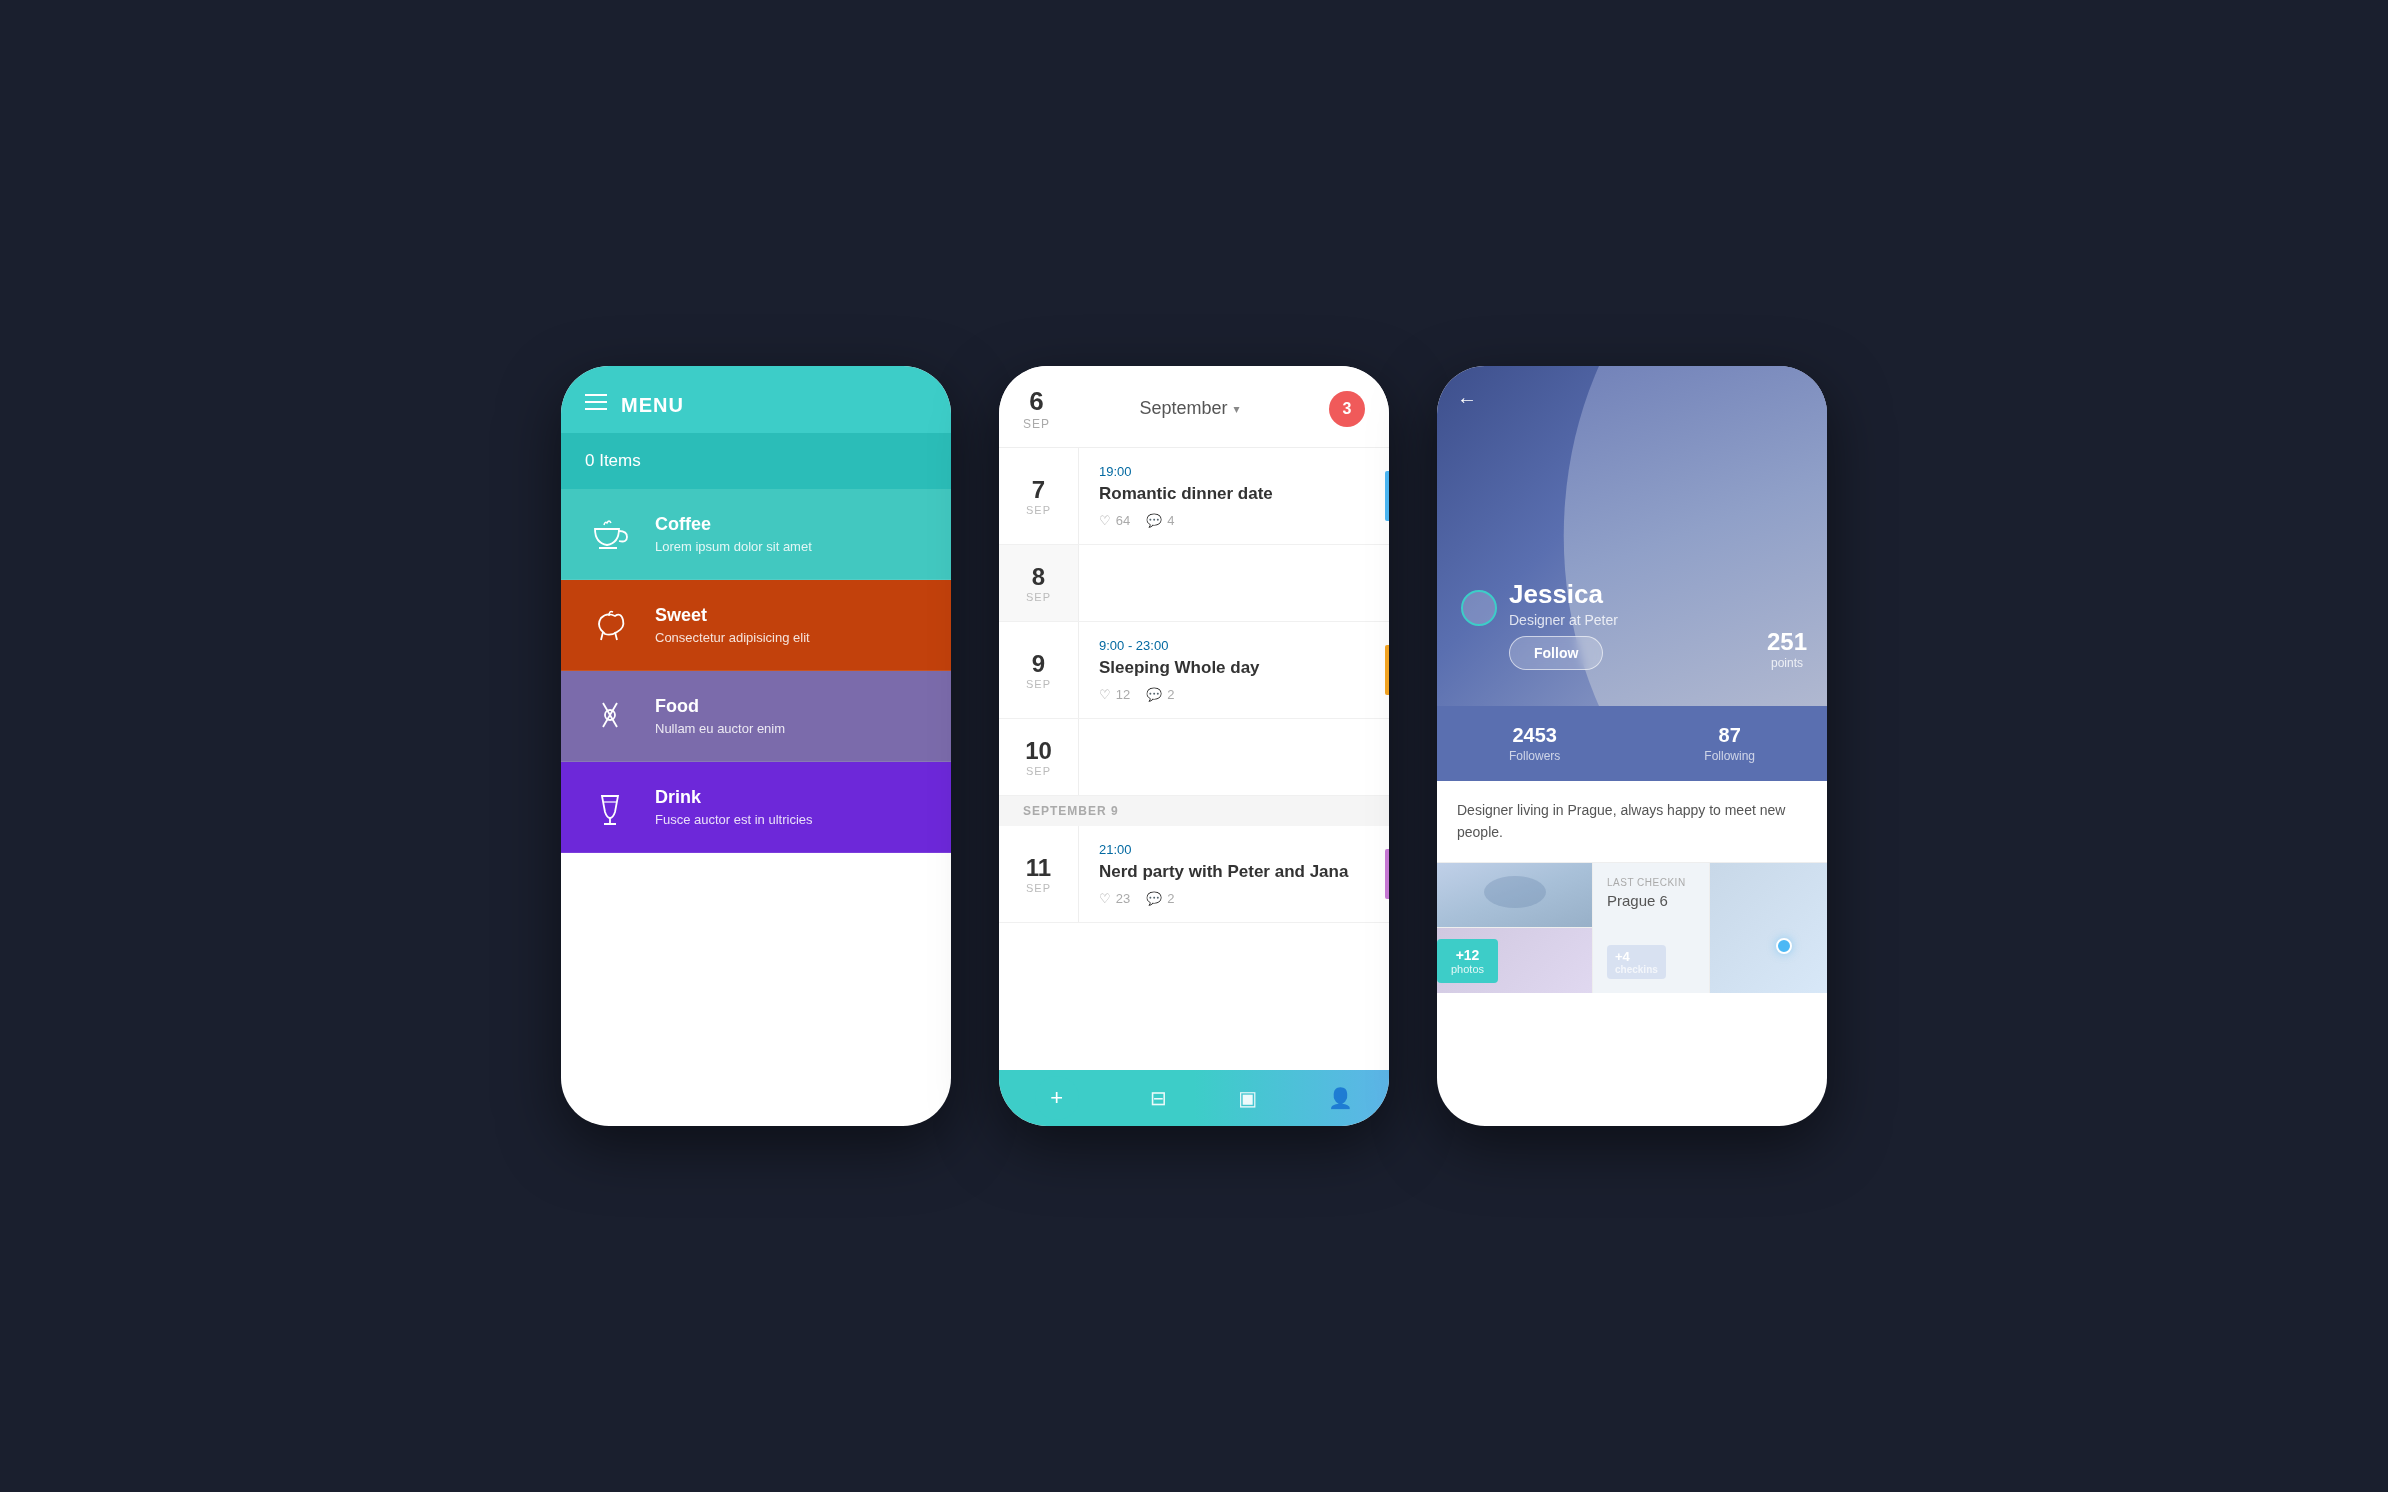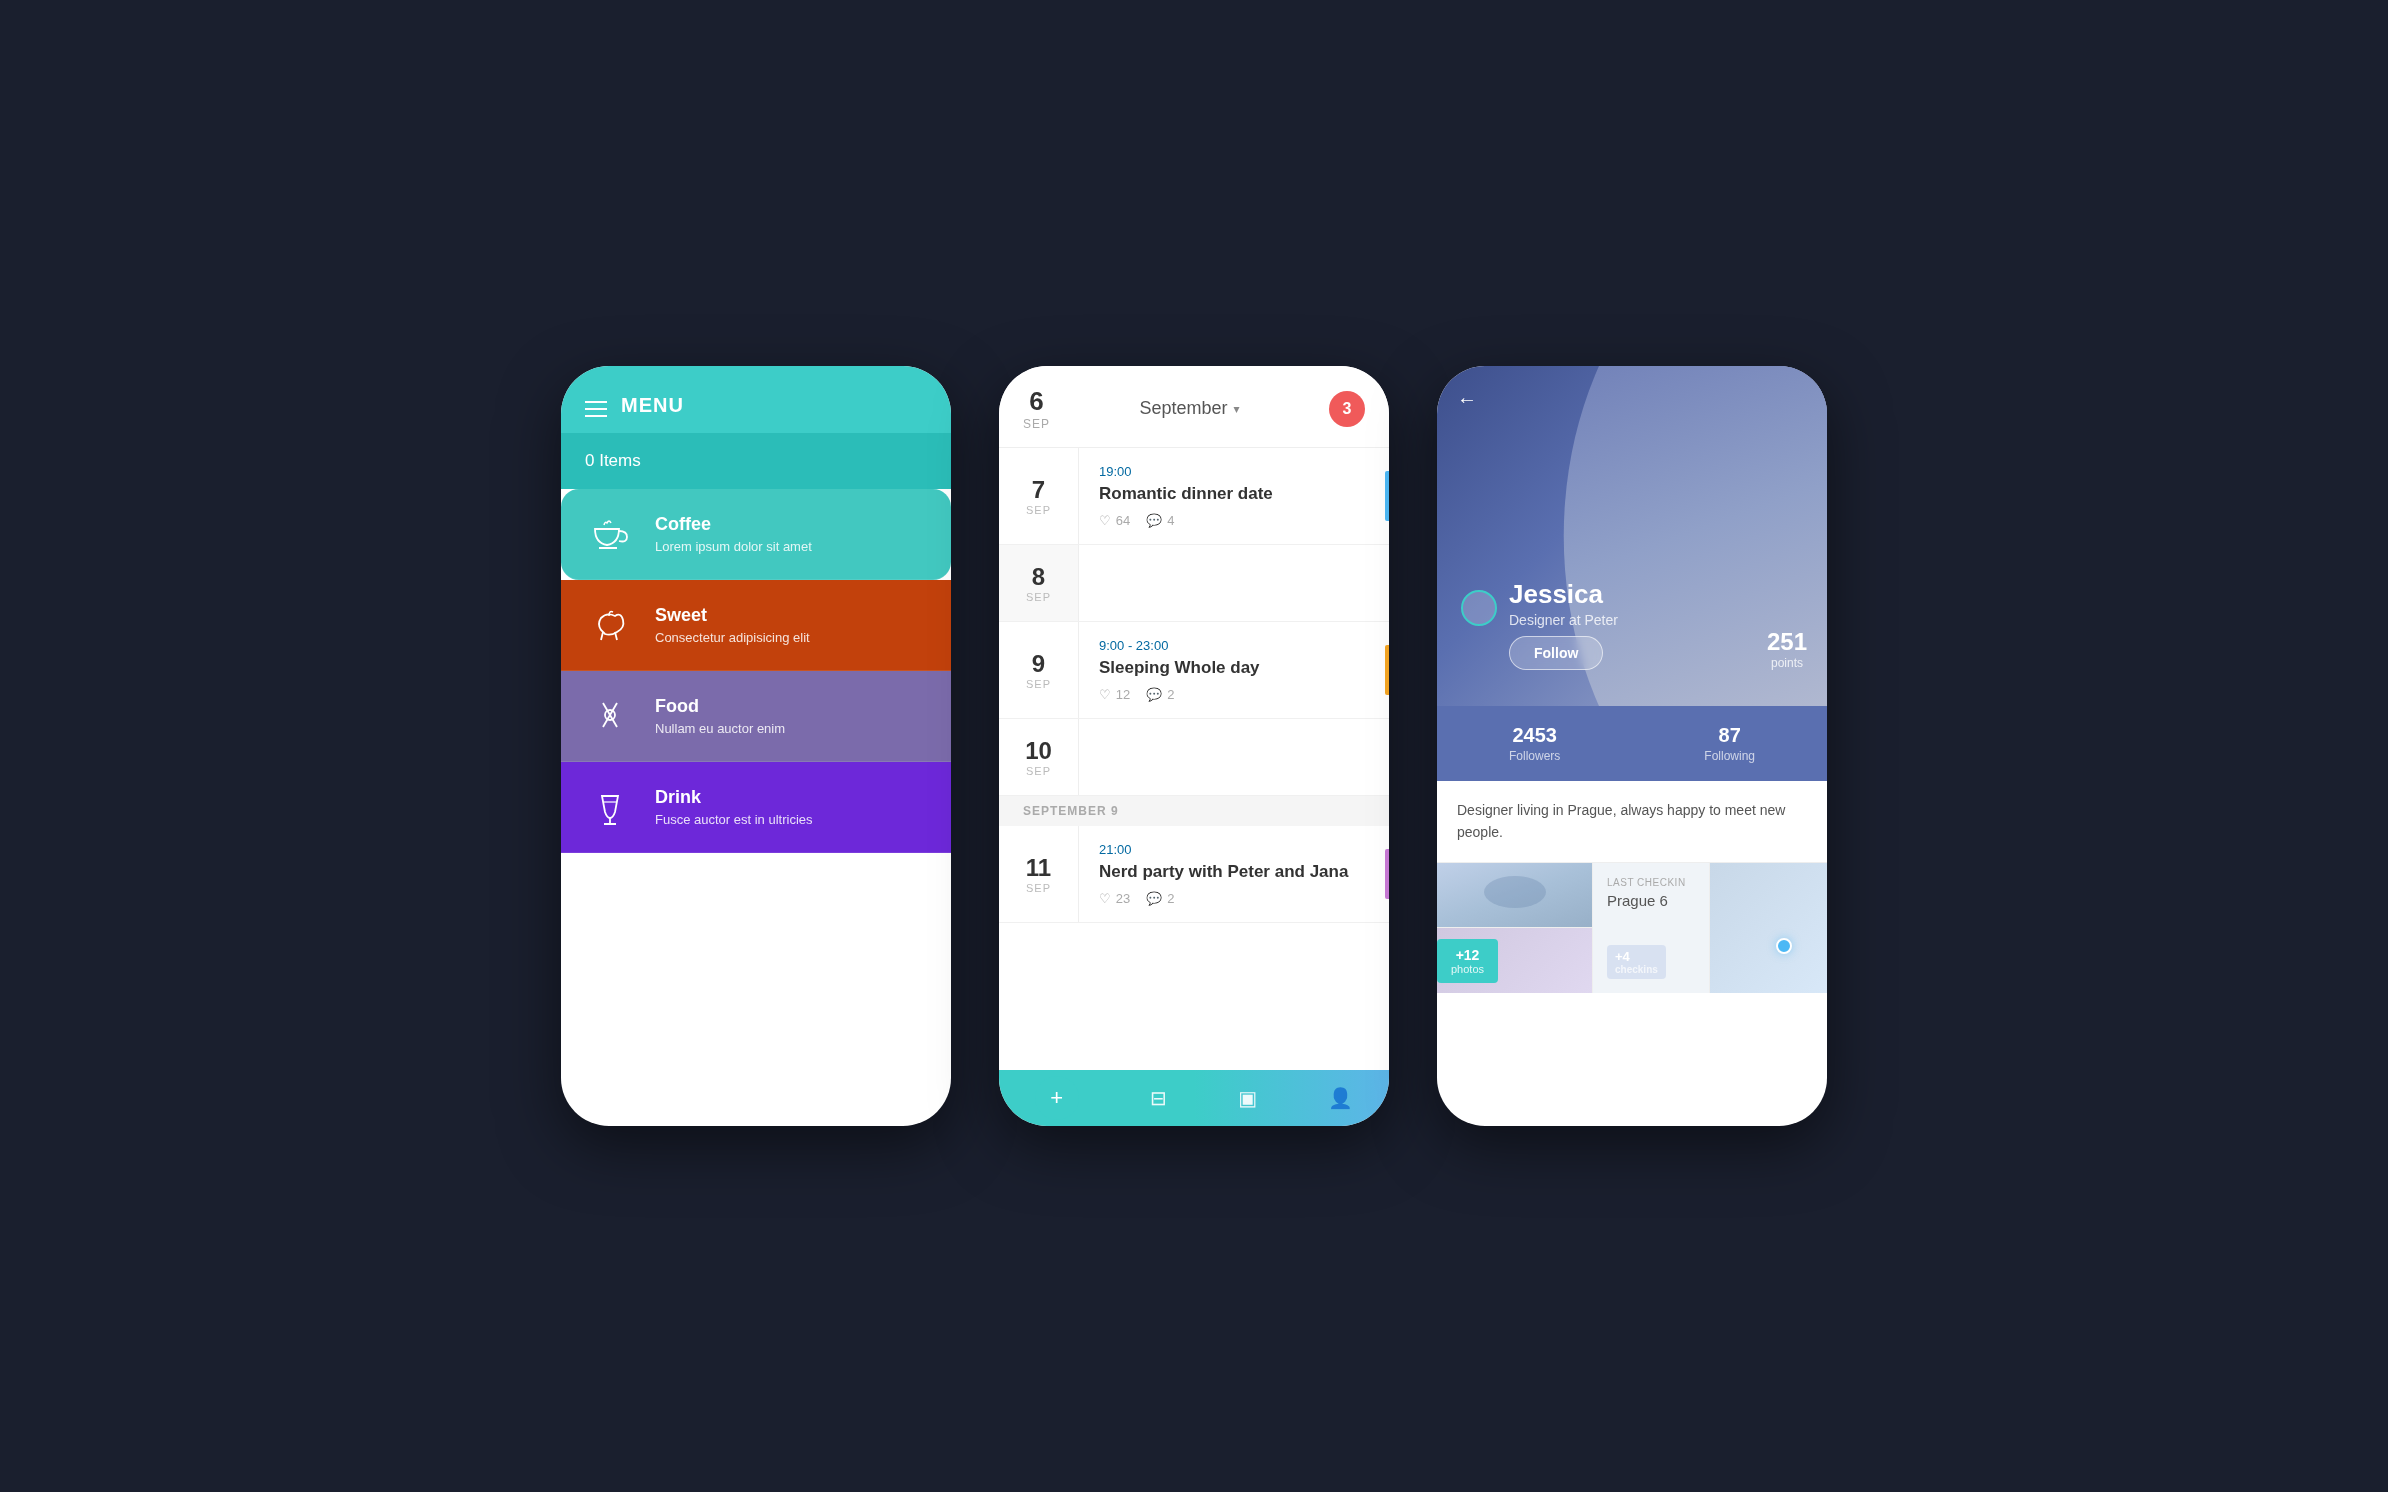--- a/index.html
+++ b/index.html
@@ -31,21 +31,21 @@
 
     
     .phone-menu {
       display: flex;
       flex-direction: column;
     }
     .menu-header {
       background: #3dcdc8;
       padding: 28px 24px 16px;
       display: flex;
-      align-items: flex-end;
+      align-items: flex-start;
       gap: 14px;
     }
     .hamburger-icon {
       display: flex;
       flex-direction: column;
       gap: 5px;
     }
     .hamburger-icon span {
       display: block;
       width: 22px;
@@ -67,21 +67,21 @@
       font-size: 17px;
       font-weight: 500;
     }
     .menu-item {
       display: flex;
       align-items: center;
       gap: 20px;
       padding: 20px 24px;
       border-bottom: 1px solid rgba(255,255,255,0.1);
     }
-    .menu-item-coffee { background: #42c8c0; border-radius: 18px; }
+    .menu-item-coffee { background: #42c8c0; }
     .menu-item-sweet  { background: #c2410c; }
     .menu-item-food   { background: #7b6bab; }
     .menu-item-drink  { background: #6d28d9; }
 
     .menu-item-icon {
       width: 50px;
       height: 50px;
       display: flex;
       align-items: center;
       justify-content: center;

